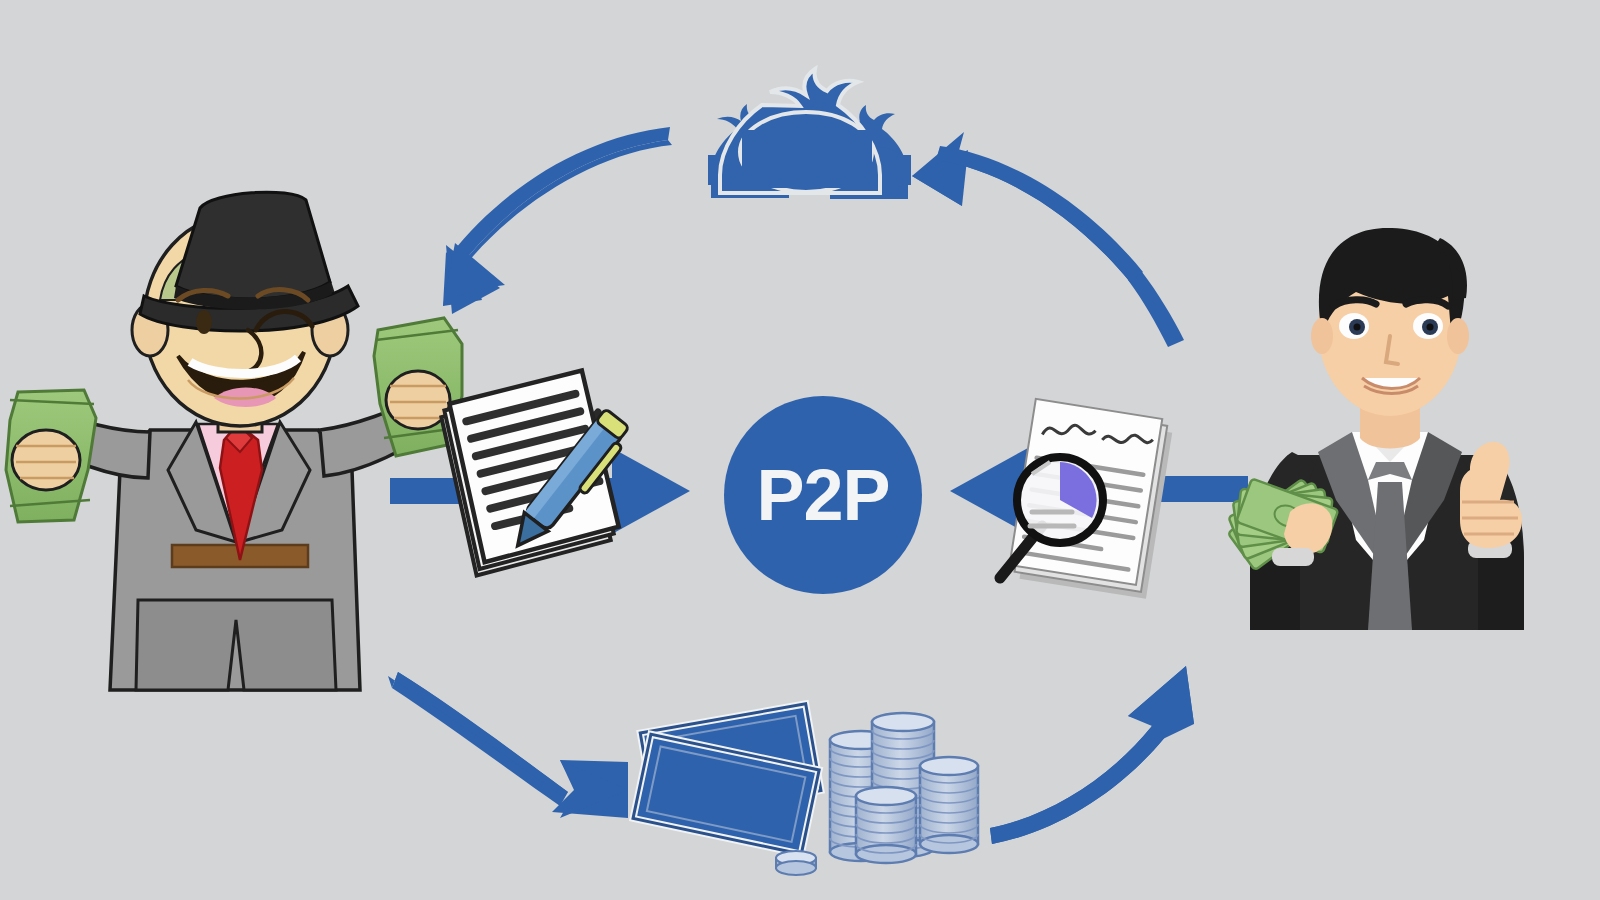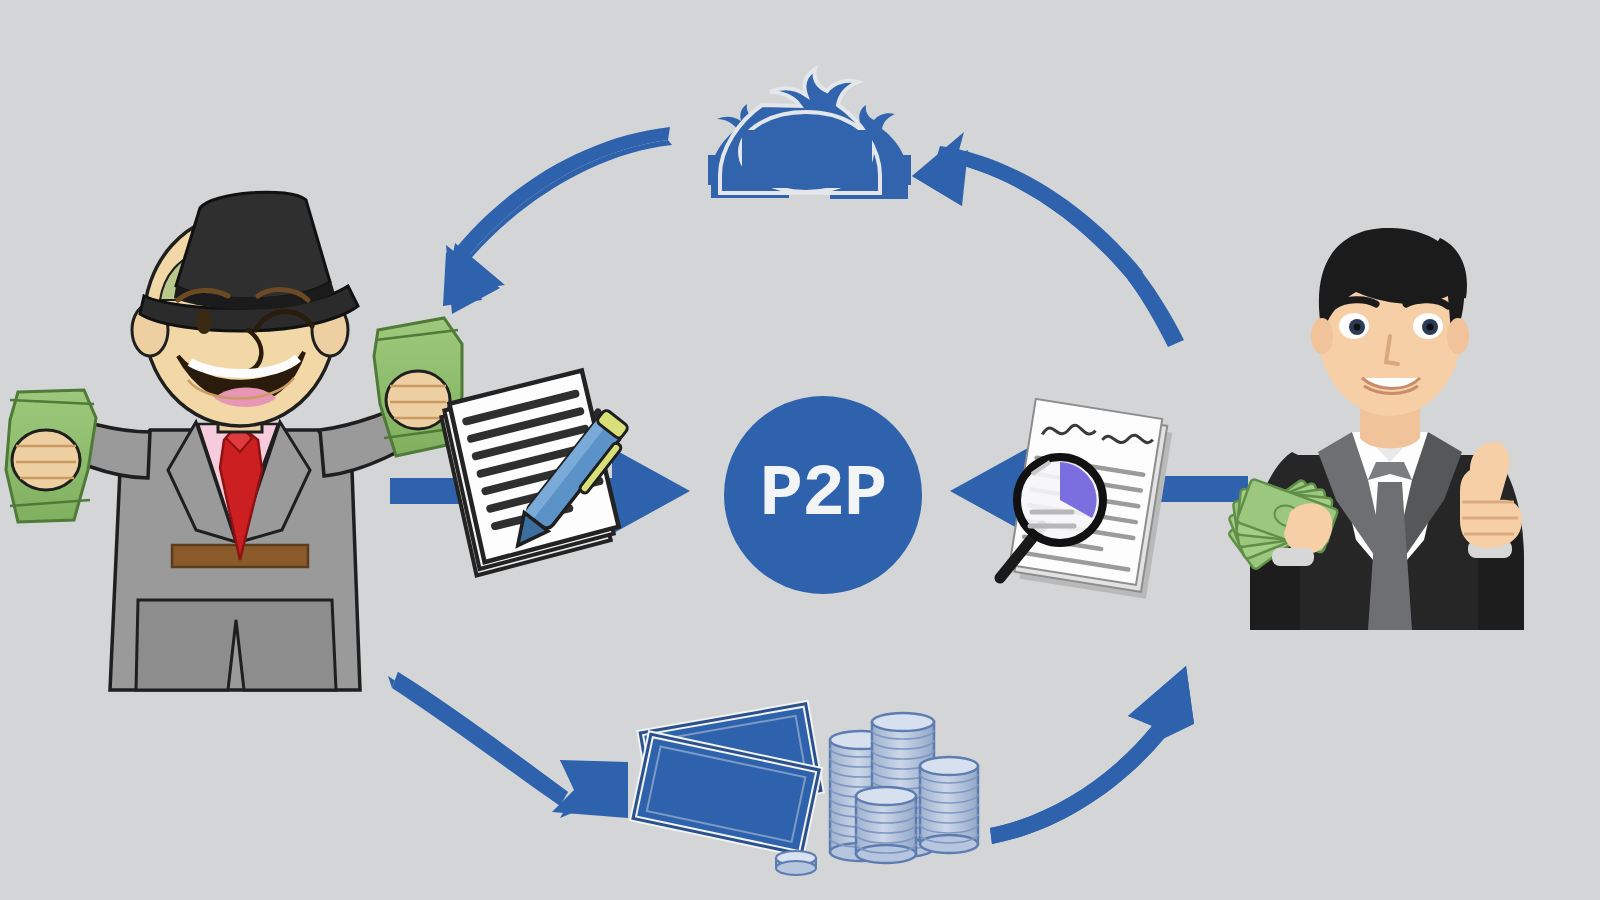--- a/index.html
+++ b/index.html
@@ -27,21 +27,21 @@
   }
   .p2p-label {
     position: absolute;
     left: 725px;
     top: 395px;
     width: 196px;
     height: 200px;
     display: flex;
     align-items: center;
     justify-content: center;
-    font-family: Liberation Mono, monospace;
+    font-family: Liberation Sans, sans-serif;
     font-size: 72px;
     font-weight: bold;
     letter-spacing: -1px;
     color: #f2f4f6;
     pointer-events: none;
     user-select: none;
   }
 </style>
 </head>
 <body>

